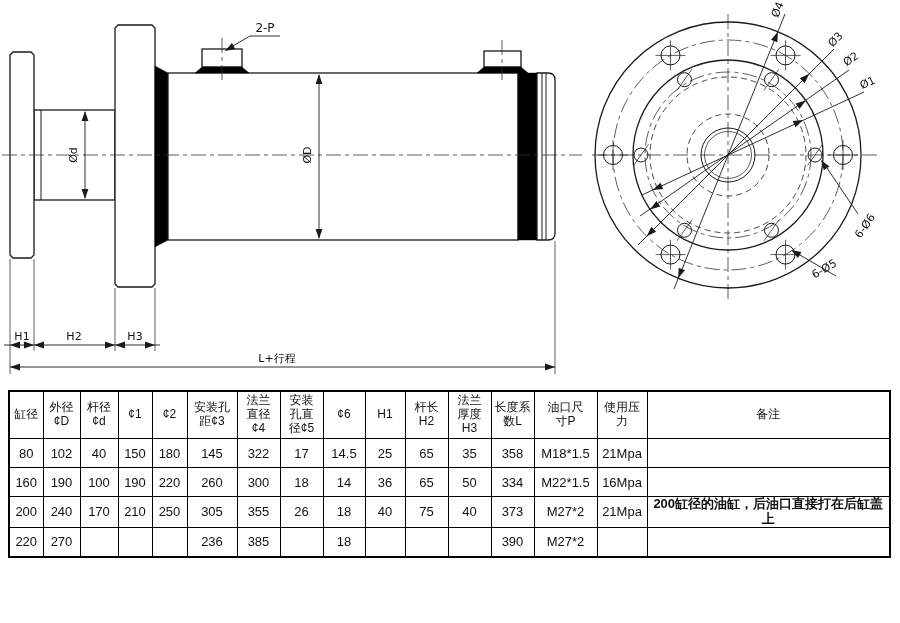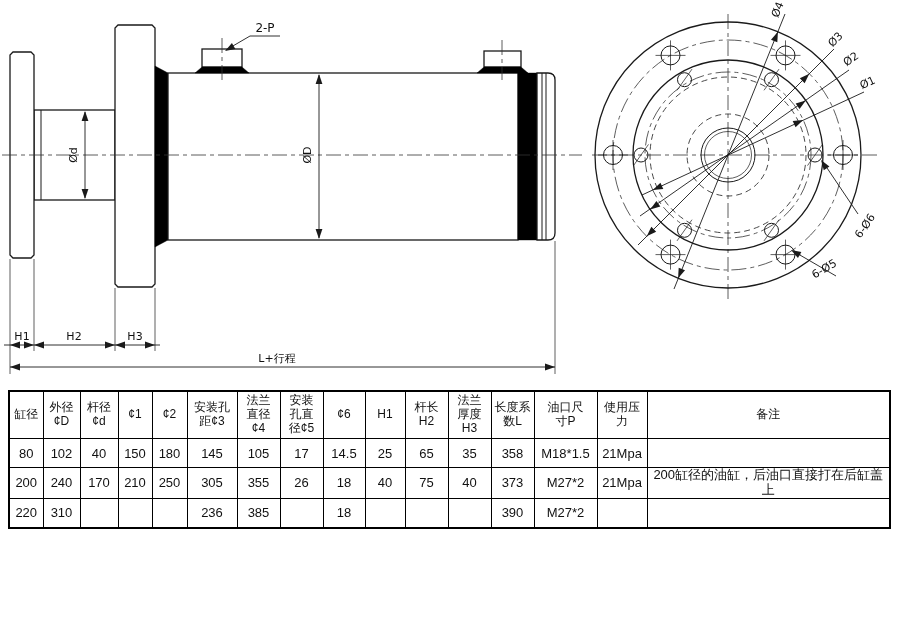--- a/index.html
+++ b/index.html
@@ -19,21 +19,21 @@
   .lbl{font-size:11px;}
   .lbl12{font-size:12px;}
   #spec-table{position:absolute;left:8px;top:390px;border-collapse:collapse;table-layout:fixed;
       border:2px solid #000;}
   #spec-table th,#spec-table td{border:1px solid #000;text-align:center;vertical-align:middle;
       padding:0 2px;overflow:hidden;}
   #spec-table th{font-weight:normal;font-size:12px;white-space:pre-line;line-height:1.15;height:46px;}
   #spec-table td{font-size:13px;height:28px;}
   tr.r5 td{height:36px;}
   tr.r6 td{height:24px;}
-  td.rem{text-align:left;font-size:13px;line-height:1.15;padding:0 3px;}
+  td.rem{text-align:left;font-size:13px;line-height:1.15;padding:0 3px;font-weight:bold;}
 </style>
 </head>
 <body>
 
 <div id="page">
 
 <svg id="drawing" width="900" height="388" viewBox="0 0 900 388">
   <defs>
     <path id="arrowT" d="M0,0 L-10,-3.4 L-10,3.4 Z"></path>
   </defs>
@@ -277,29 +277,47 @@
 力</th>
     <th>备注</th>
   </tr>
   <tr>
     <td>80</td>
     <td>102</td>
     <td>40</td>
     <td>150</td>
     <td>180</td>
     <td>145</td>
-    <td>105</td>
+    <td>322</td>
     <td>17</td>
     <td>14.5</td>
     <td>25</td>
     <td>65</td>
     <td>35</td>
     <td>358</td>
     <td>M18*1.5</td>
     <td>21Mpa</td>
+    <td class="rem"></td>
+  </tr>
+  <tr>
+    <td>160</td>
+    <td>190</td>
+    <td>100</td>
+    <td>190</td>
+    <td>220</td>
+    <td>260</td>
+    <td>300</td>
+    <td>18</td>
+    <td>14</td>
+    <td>36</td>
+    <td>65</td>
+    <td>50</td>
+    <td>334</td>
+    <td>M22*1.5</td>
+    <td>16Mpa</td>
     <td class="rem"></td>
   </tr>
   <tr class="r5">
     <td>200</td>
     <td>240</td>
     <td>170</td>
     <td>210</td>
     <td>250</td>
     <td>305</td>
     <td>355</td>
@@ -308,21 +326,21 @@
     <td>40</td>
     <td>75</td>
     <td>40</td>
     <td>373</td>
     <td>M27*2</td>
     <td>21Mpa</td>
     <td class="rem">200缸径的油缸，后油口直接打在后缸盖上</td>
   </tr>
   <tr class="r6">
     <td>220</td>
-    <td>310</td>
+    <td>270</td>
     <td></td>
     <td></td>
     <td></td>
     <td>236</td>
     <td>385</td>
     <td></td>
     <td>18</td>
     <td></td>
     <td></td>
     <td></td>

